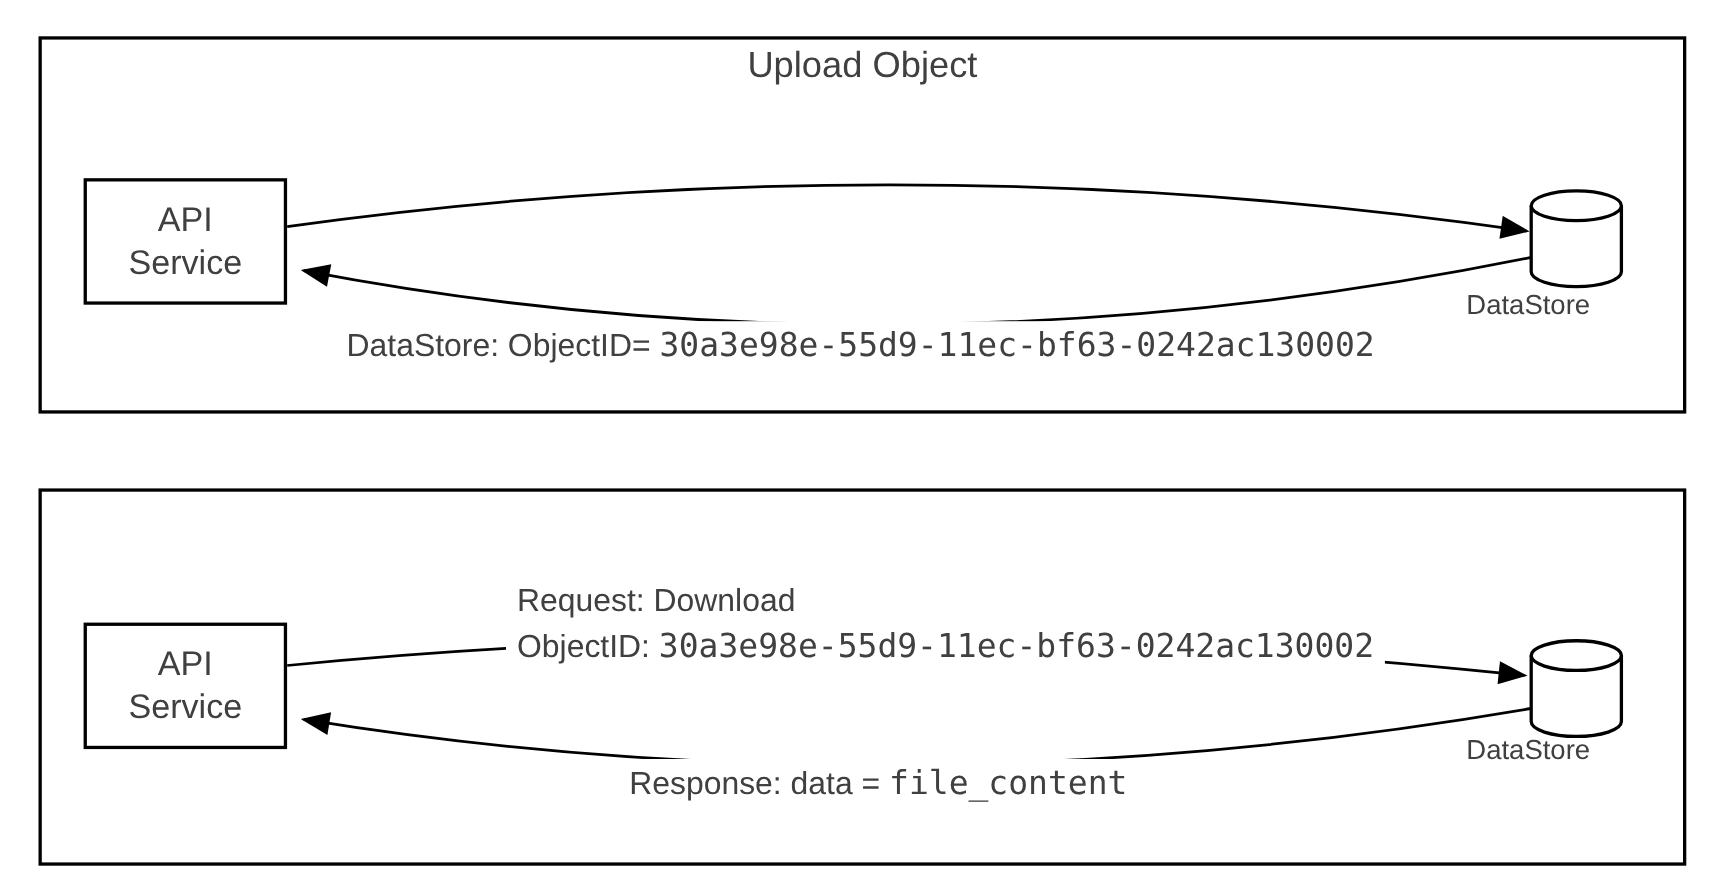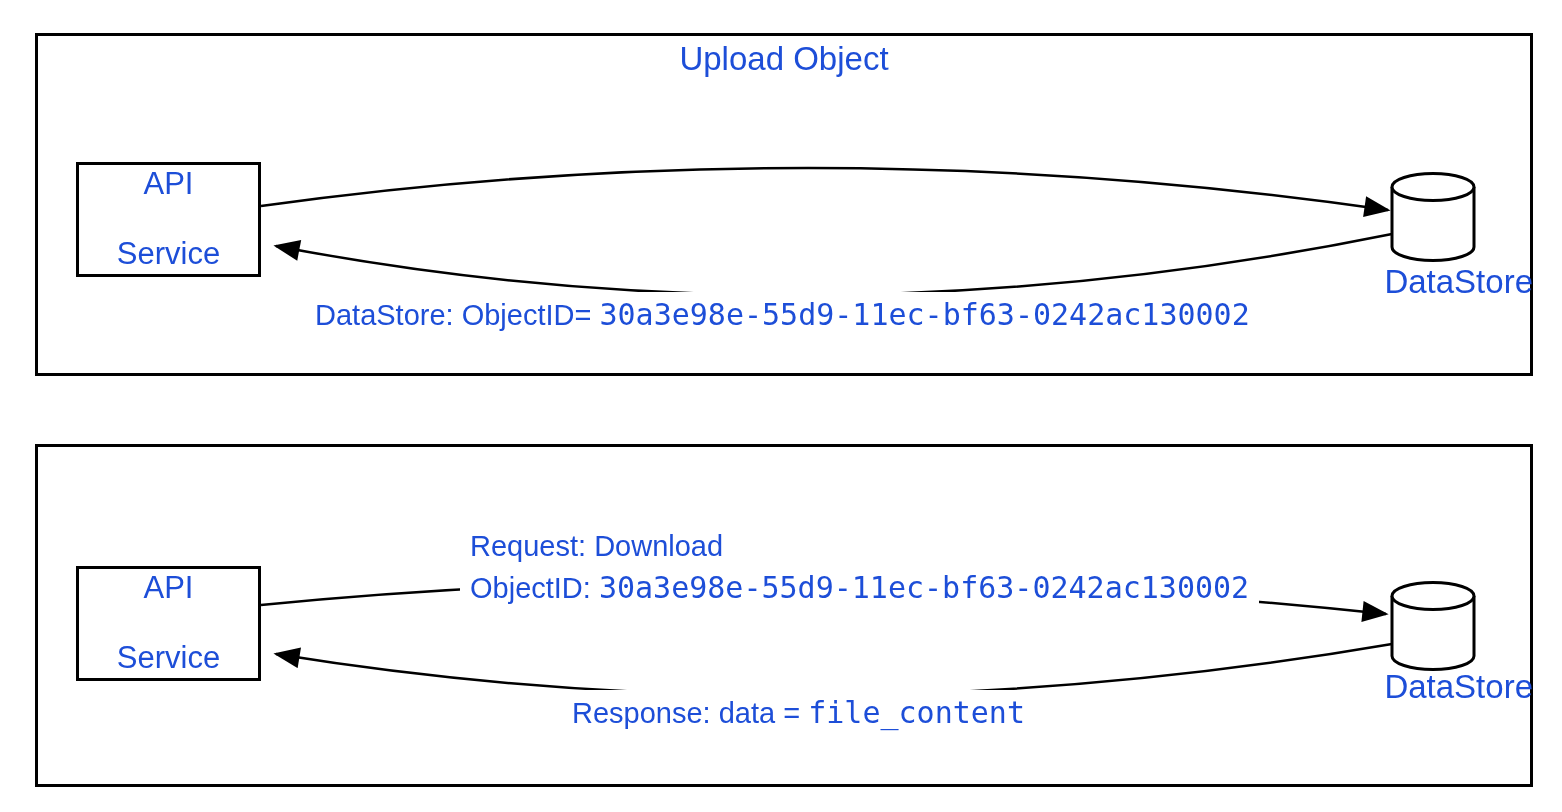--- a/index.html
+++ b/index.html
@@ -3,21 +3,21 @@
 <meta charset="utf-8">
 <style>
   * { margin: 0; padding: 0; box-sizing: content-box; }
   html, body { background: #ffffff; }
   #stage {
     position: relative;
     width: 1562px;
     height: 812px;
     background: #ffffff;
     font-family: "Liberation Sans", sans-serif;
-    color: #1d4ed8;
+    color: #404040;
     overflow: hidden;
   }
   .panel {
     position: absolute;
     width: 1492px;
     height: 337px;
     border: 3px solid #000000;
     background: #ffffff;
     z-index: 0;
   }
@@ -48,43 +48,43 @@
   .actor-box {
     position: absolute;
     left: 76px;
     width: 179px;
     height: 109px;
     border: 3px solid #000000;
     background: #ffffff;
     display: flex;
     flex-direction: column;
     align-items: center;
-    justify-content: space-between;
+    justify-content: center;
     font-size: 31px;
     line-height: 1.25;
     z-index: 2;
   }
   .msg {
     position: absolute;
     background: #ffffff;
     font-size: 29px;
     line-height: 41px;
     padding: 2px 10px;
     white-space: nowrap;
     z-index: 2;
   }
   .mono {
     font-family: "DejaVu Sans Mono", monospace;
     font-size: 30px;
   }
   .store-label {
     position: absolute;
     width: 200px;
-    text-align: right;
-    font-size: 33px;
+    text-align: left;
+    font-size: 25px;
     white-space: nowrap;
     z-index: 2;
   }
 </style>
 </head>
 <body>
 
 <div id="stage">
 
   <div class="panel" style="left:35px; top:33px;"></div>

